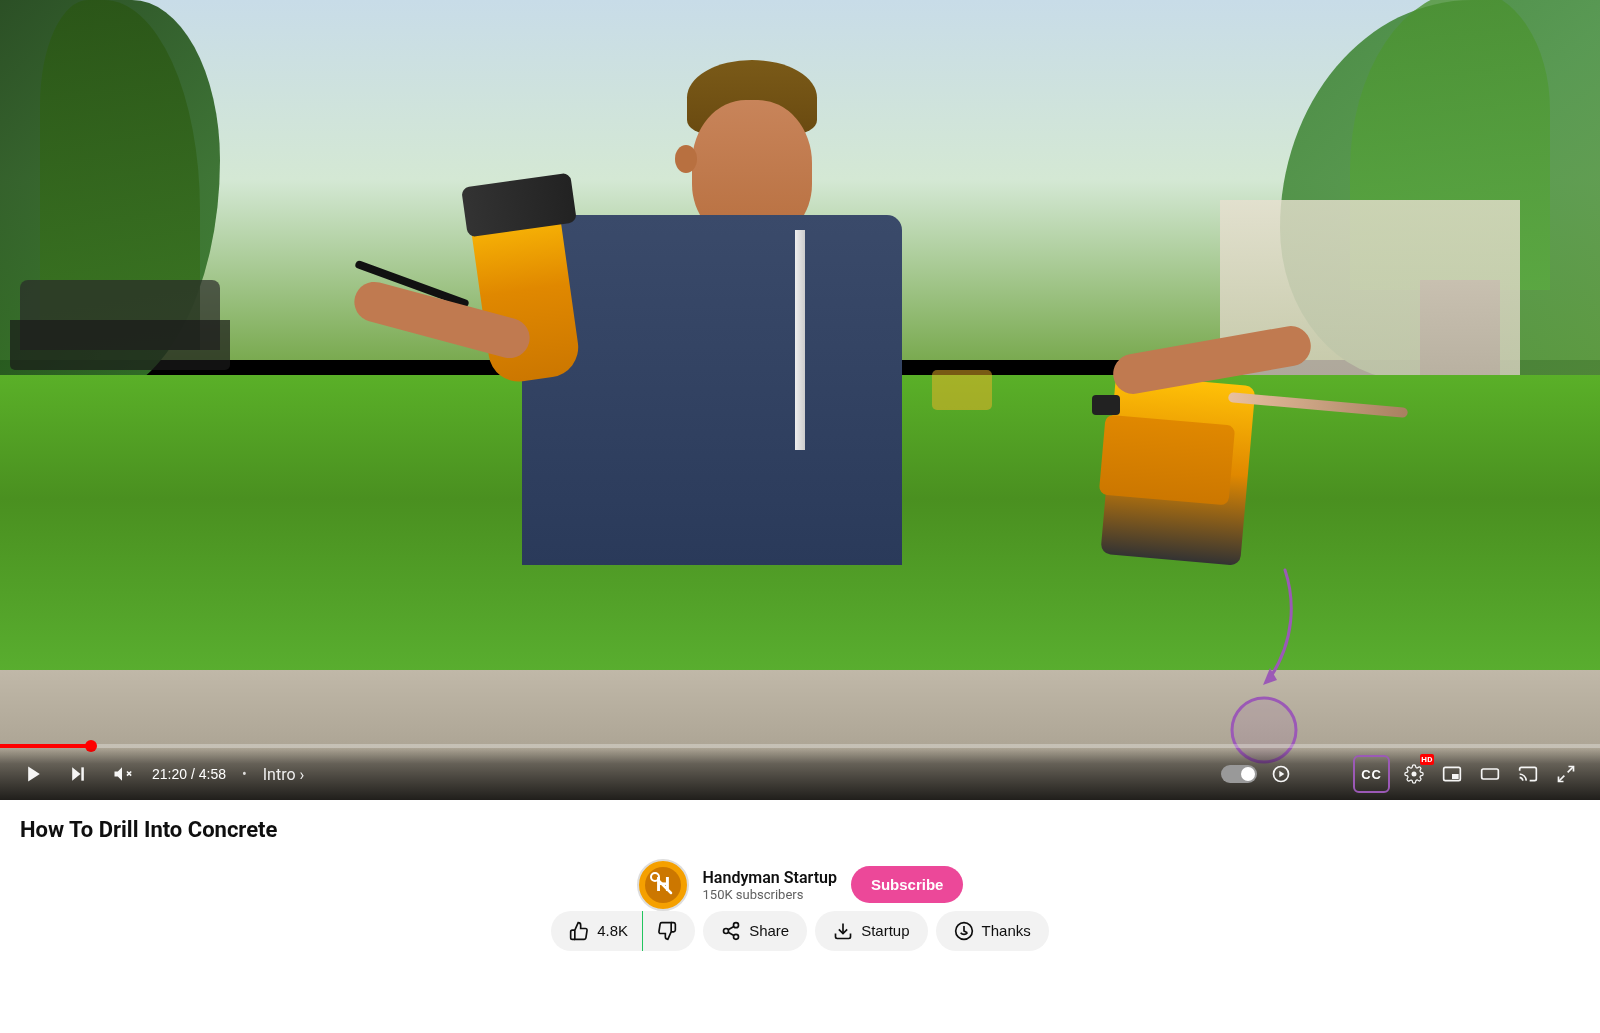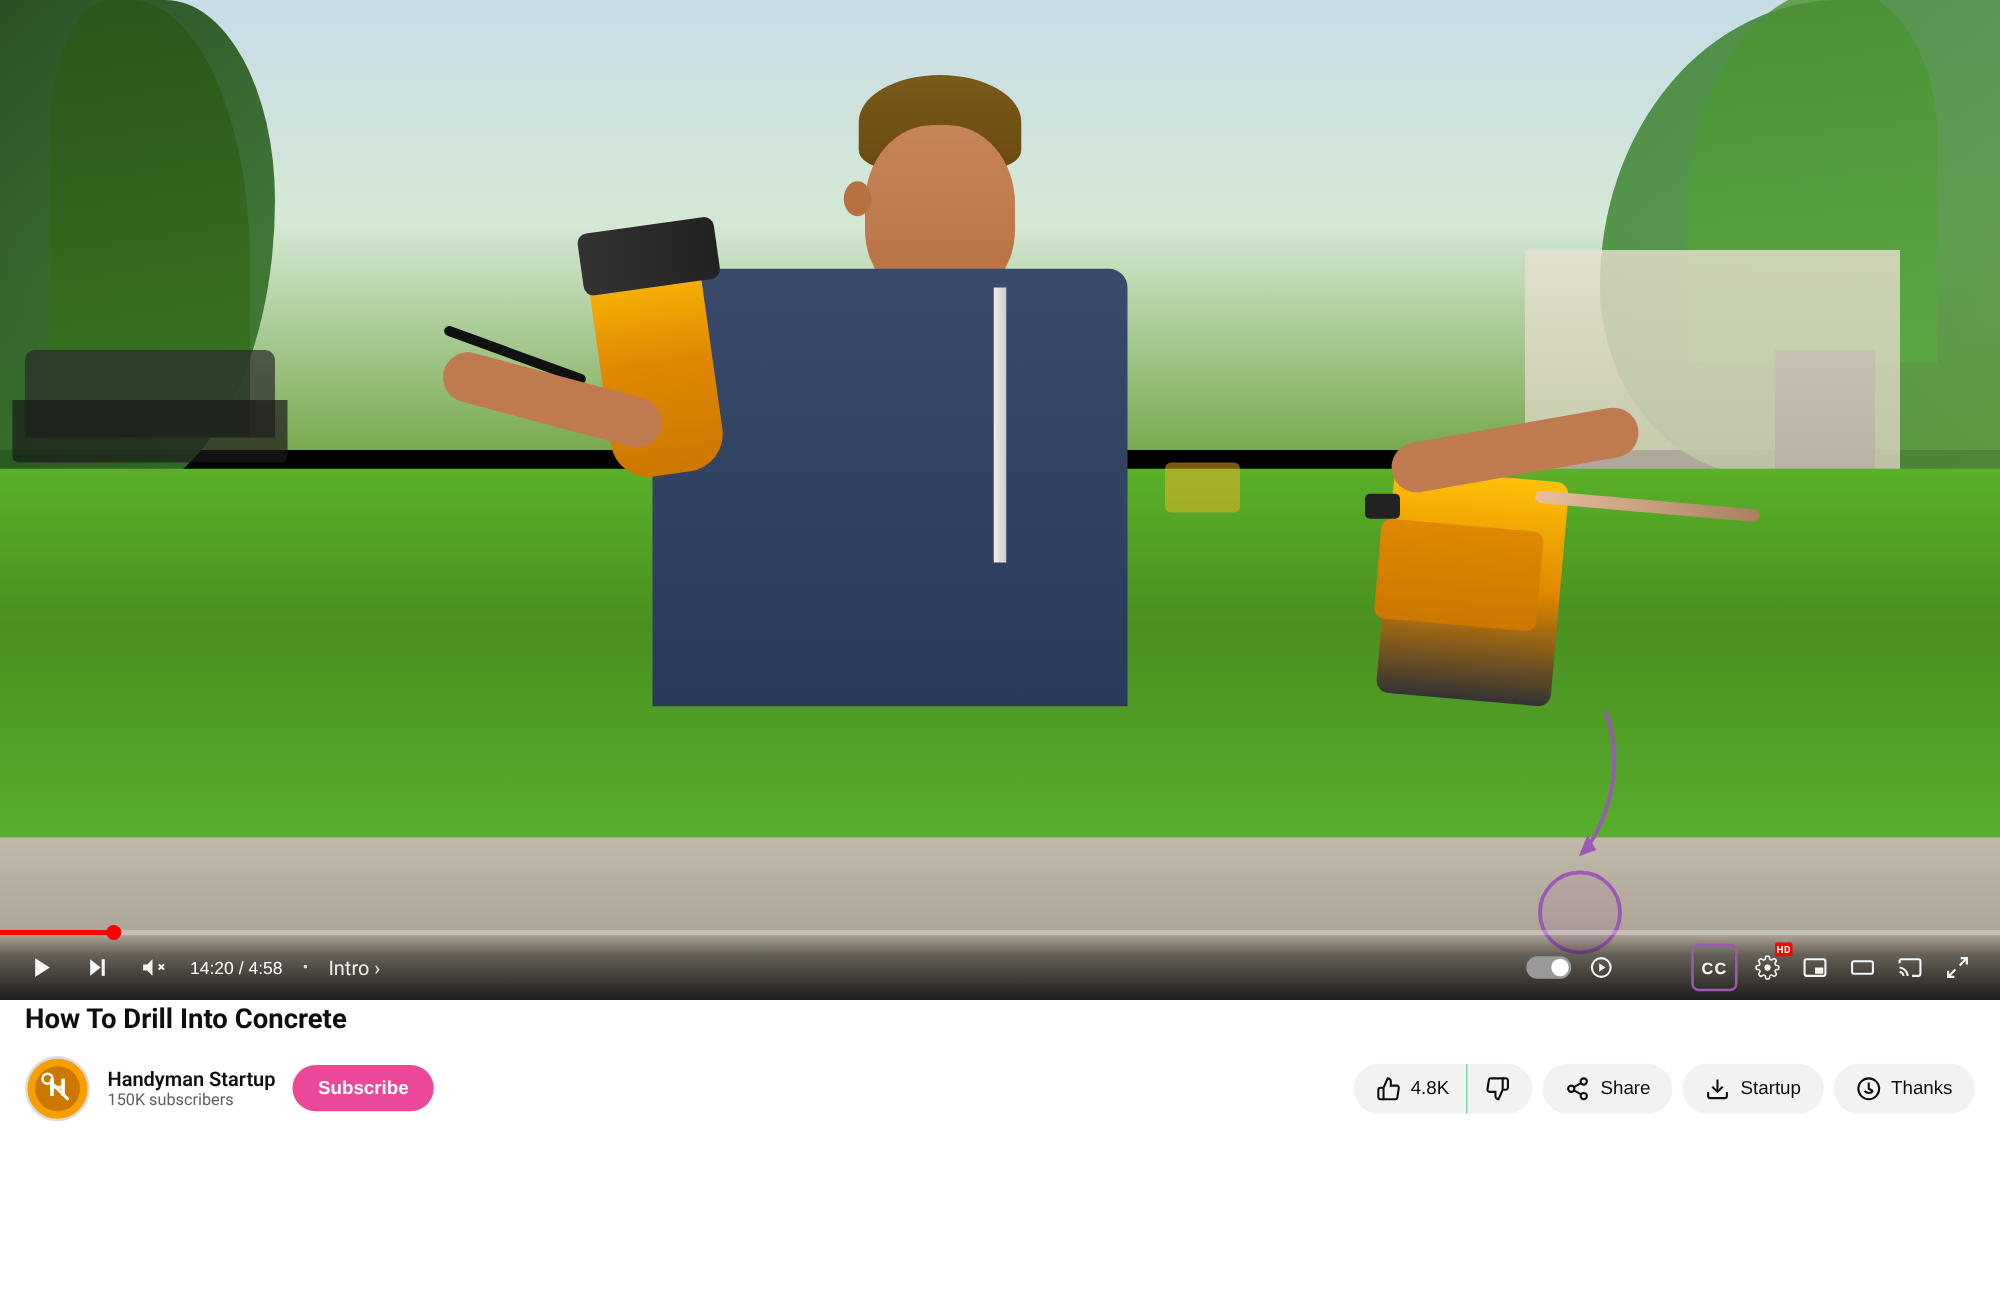--- a/index.html
+++ b/index.html
@@ -193,36 +193,37 @@
       color: #fff;
       font-size: 8px;
       font-weight: 700;
       padding: 1px 1px;
       border-radius: 2px;
       letter-spacing: 0.5px;
     }
 
     
     .video-info {
-      padding: 2px 20px 10px 20px;
+      padding: 16px 20px 10px 20px;
       background: #fff;
     }
 
     .video-title {
       font-size: 22px;
       font-weight: 700;
       color: #0f0f0f;
       margin-bottom: 14px;
       line-height: 1.3;
     }
 
     .channel-row {
       display: flex;
       align-items: center;
-      justify-content: space-between;
+      justify-content: flex-start;
+      flex-direction: column;
     }
 
     .channel-left {
       display: flex;
       align-items: center;
       gap: 14px;
     }
 
     
     .handyman-logo {
@@ -409,21 +410,21 @@
 
       <button class="ctrl-btn">
         <svg class="icon-svg" viewBox="0 0 24 24" fill="white">
           <polygon points="3,9 3,15 7,15 12,20 12,4 7,9"></polygon>
           <line x1="18" y1="9" x2="23" y2="14" stroke="white" stroke-width="2"></line>
           <line x1="23" y1="9" x2="18" y2="14" stroke="white" stroke-width="2"></line>
         </svg>
       </button>
 
       <span class="time-display">
-        <span>14:20</span>
+        <span>21:20</span>
         <span> / </span>
         <span>4:58</span>
       </span>
 
       <span style="color:#fff;font-size:14px;opacity:0.8;"> • </span>
       <a class="chapter-label">
         <span>Intro</span>
         <span> ›</span>
       </a>
 

